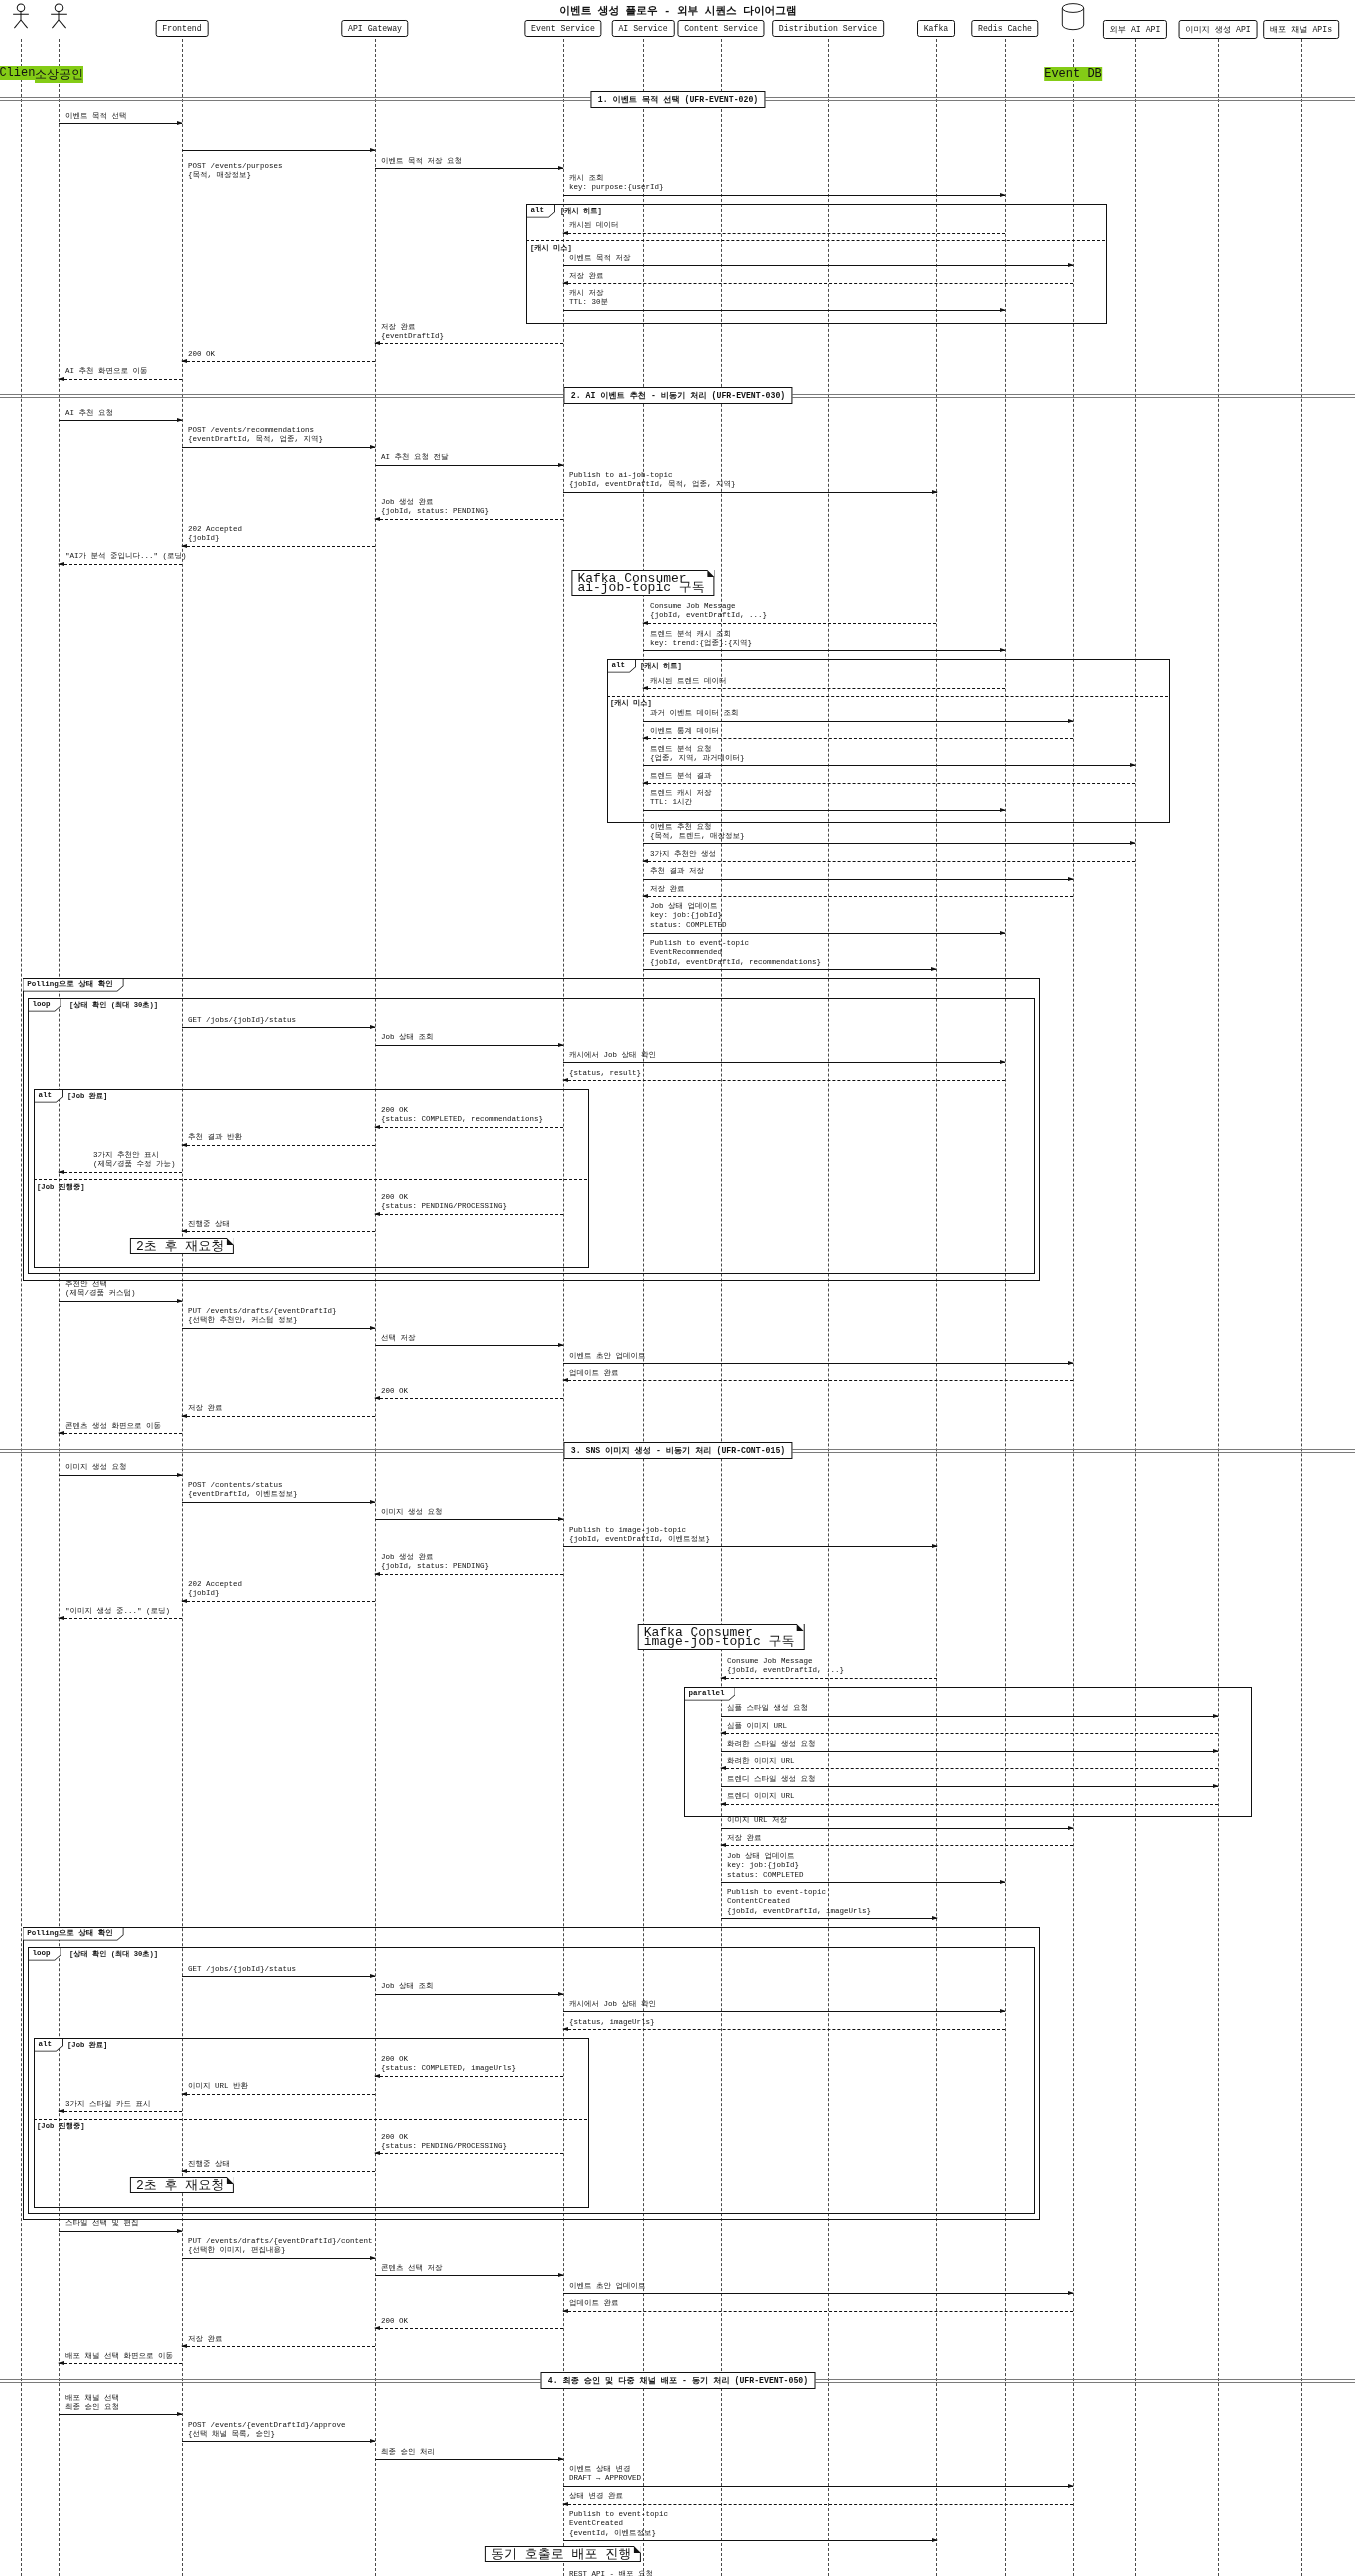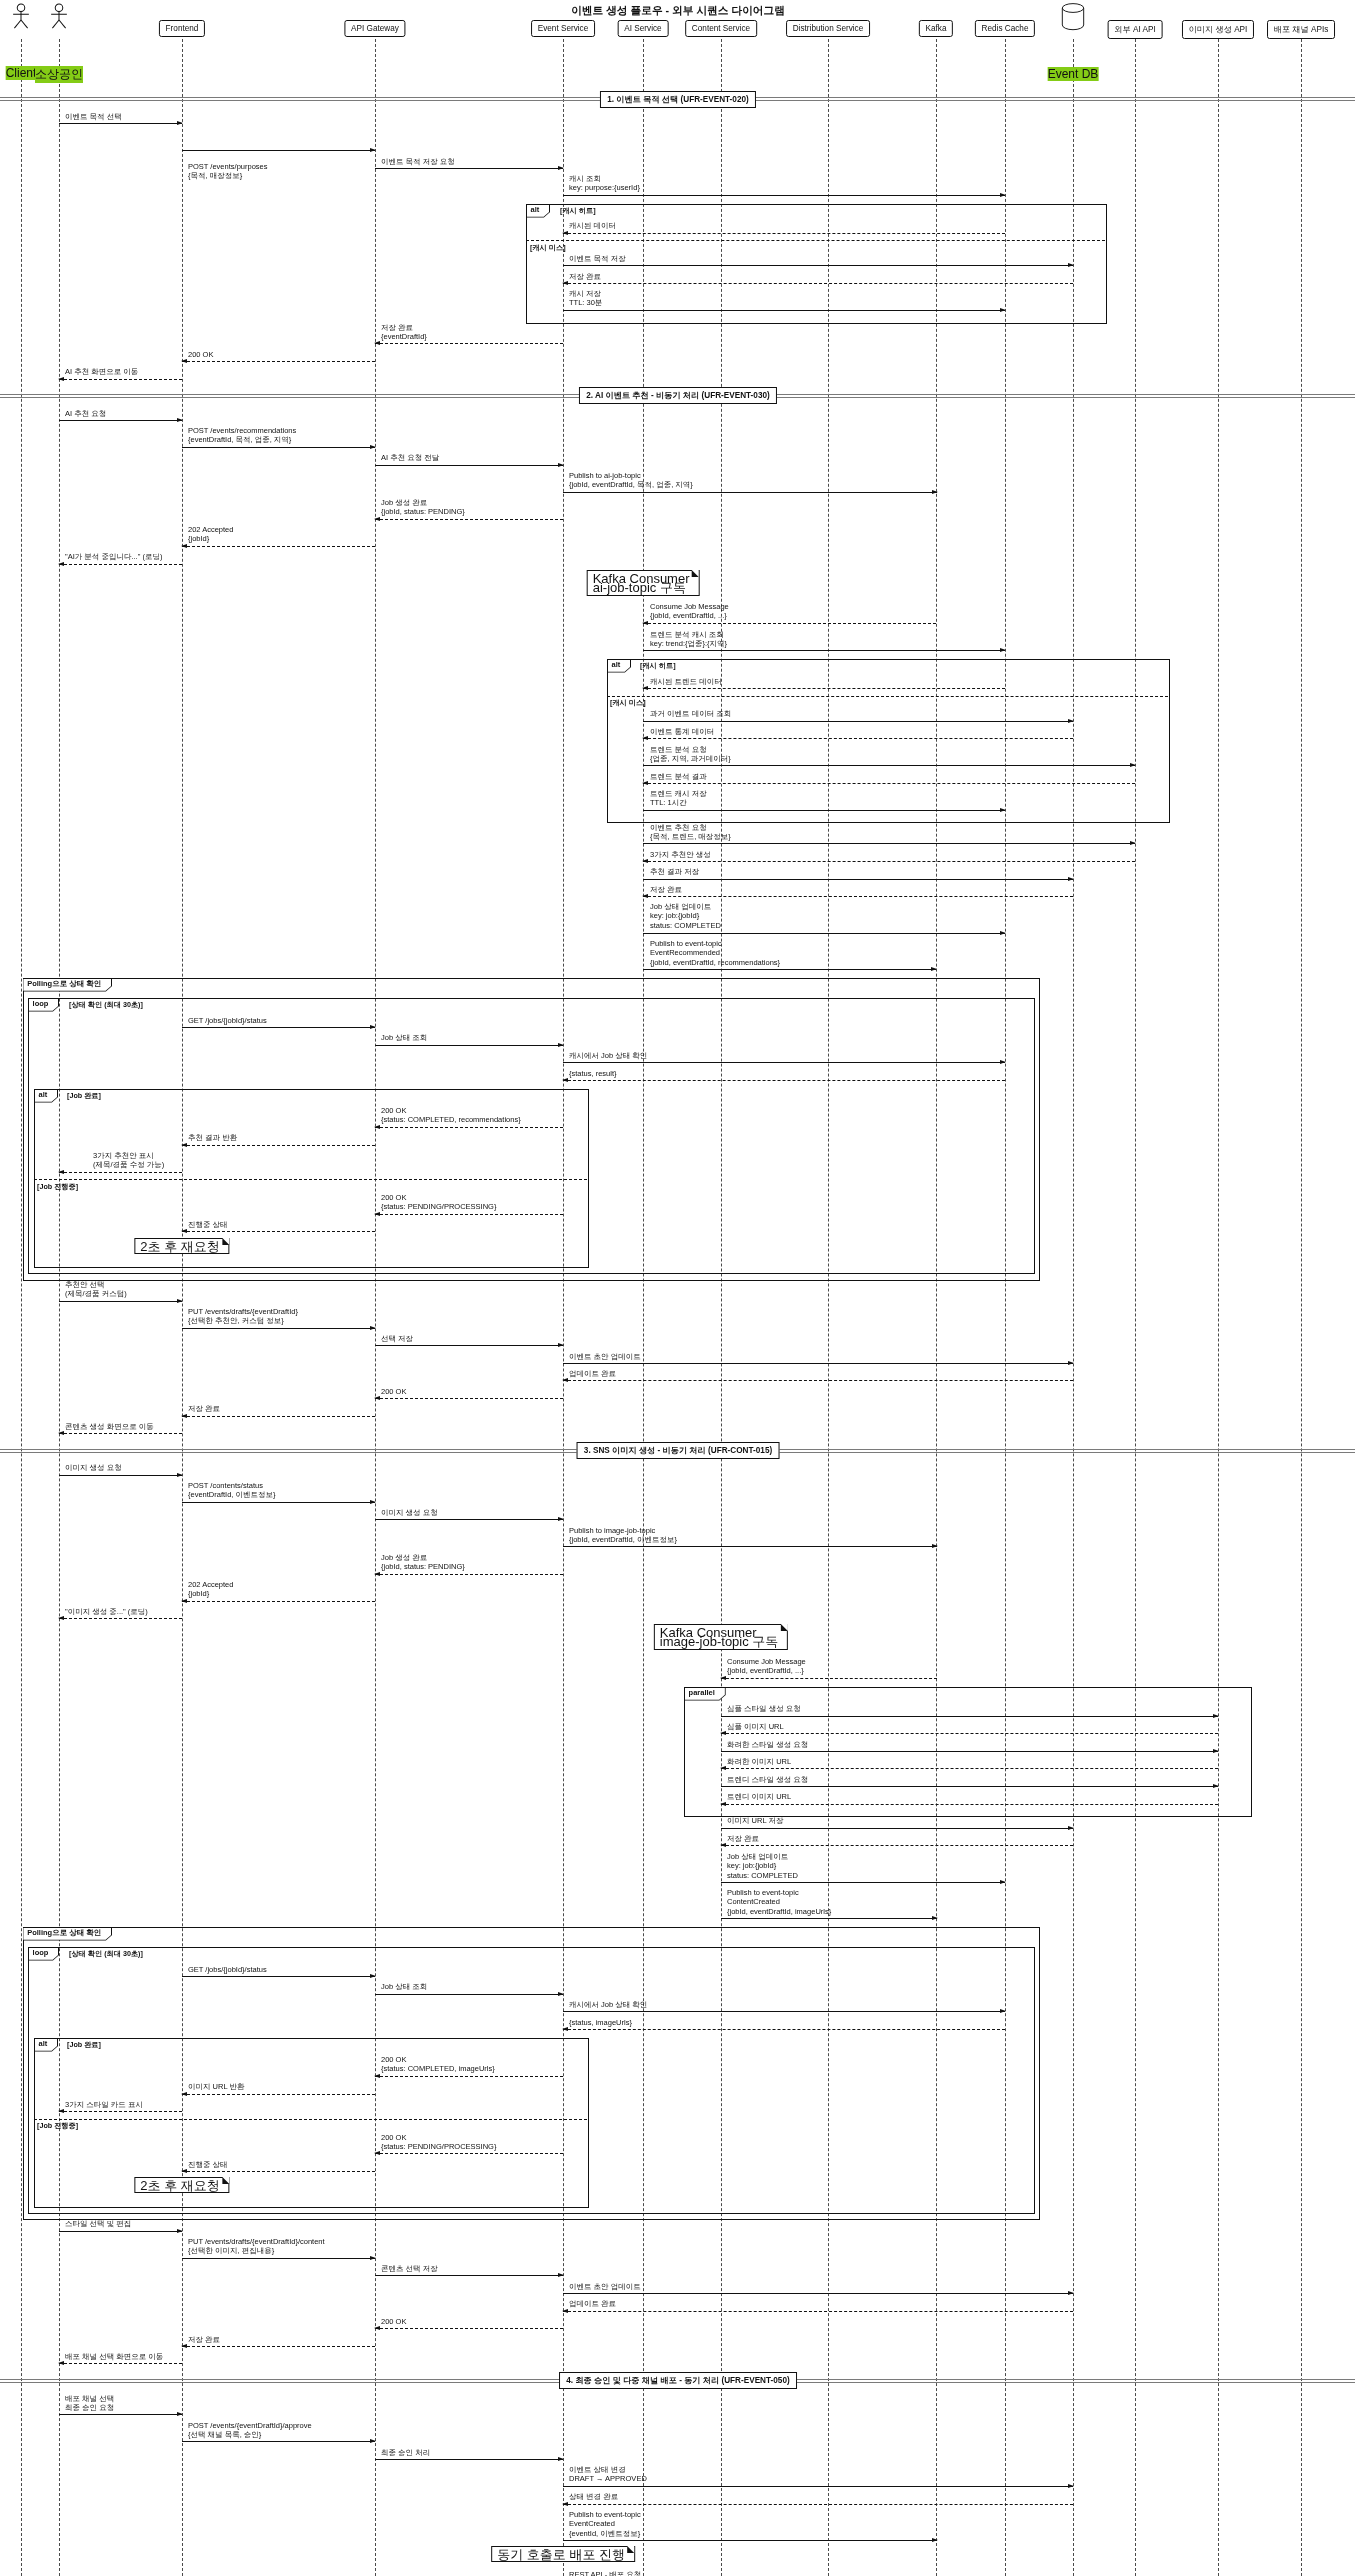--- a/index.html
+++ b/index.html
@@ -1,17 +1,17 @@
 <!DOCTYPE html>
 <html style="font-size:10px"><head>
 <meta charset="utf-8">
 <style>
   html,body{margin:0;padding:0;background:#ffffff;}
   #diagram{position:relative;width:1356px;height:2576px;overflow:hidden;background:#ffffff;
-    font-family:Liberation Sans, sans-serif;color:#111;}
+    font-family:Liberation Mono, monospace;color:#111;}
   .title{position:absolute;top:3.8px;left:0;width:100%;text-align:center;font-size:10.7px;font-weight:bold;z-index:6;}
   .lifeline{position:absolute;top:39px;bottom:0;width:0;border-left:0.6px dashed #4a4a4a;z-index:0;}
   .pbox{position:absolute;top:19.5px;transform:translateX(-50%);border:0.9px solid #111;border-radius:2.5px;
     background:#fff;padding:3.1px 5.7px;font-size:8.2px;white-space:nowrap;z-index:2;}
   .actor{position:absolute;top:2.5px;transform:translateX(-50%);z-index:2;line-height:0;}
   .plabel{position:absolute;transform:translateX(-50%);font-size:12px;white-space:nowrap;z-index:2;background:#84cc16;margin-top:36px;}
   .mlabel{position:absolute;font-size:7.5px;line-height:9.4px;white-space:pre;z-index:3;}
   .arrow{position:absolute;height:0;border-top:0.8px solid #111;z-index:3;}
   .arrow.dashed{border-top-style:dashed;border-top-width:0.7px;}
   .ah{position:absolute;width:0;height:0;border-top:2.8px solid transparent;border-bottom:2.8px solid transparent;top:-3.3px;}

